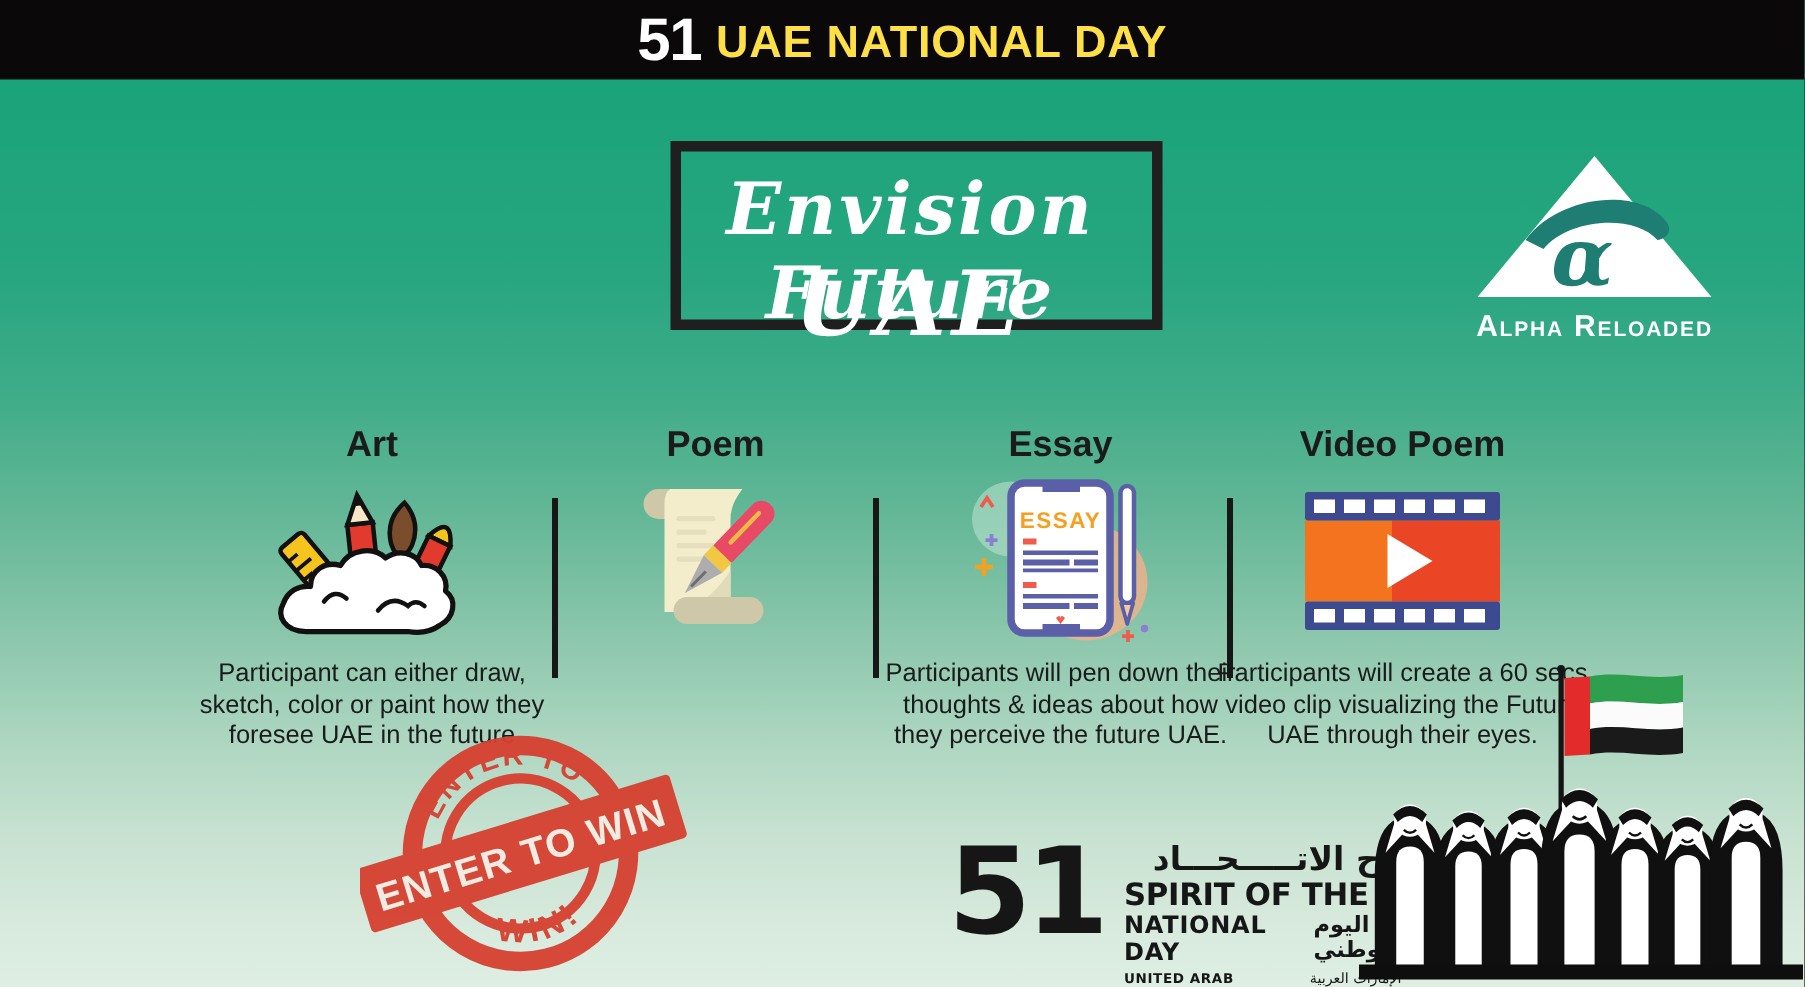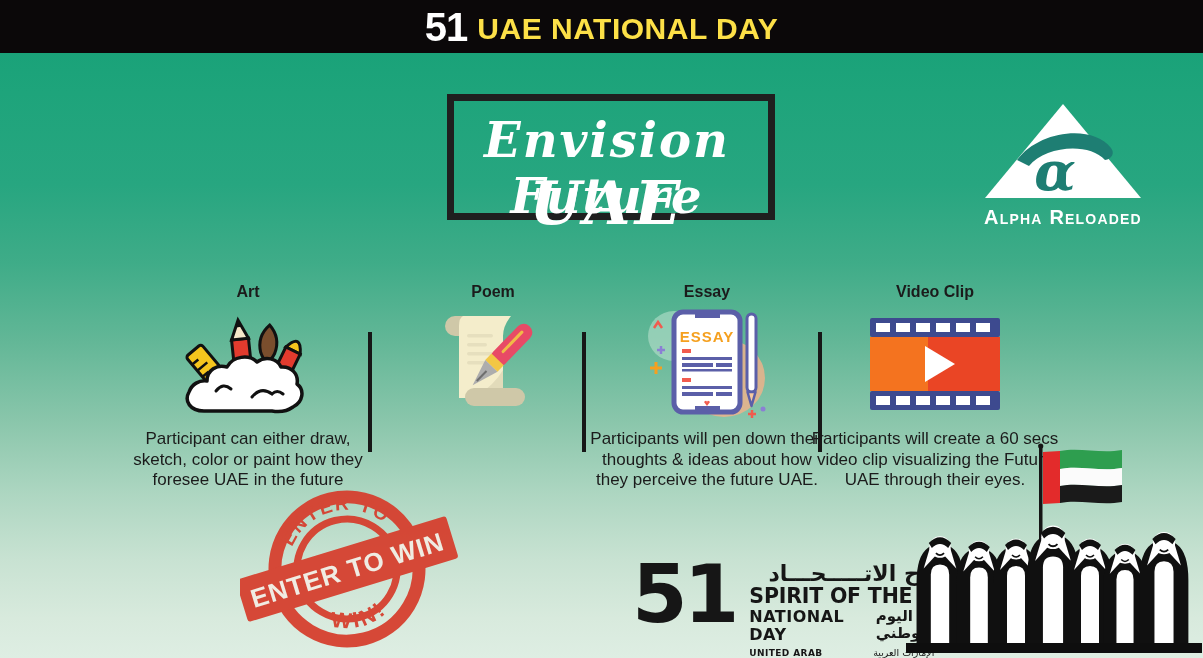--- a/index.html
+++ b/index.html
@@ -17,25 +17,25 @@
   .title-frame{position:absolute;left:447px;top:94px;width:314px;height:112px;border:7px solid #1f1f1f;}
   .hero-line{position:absolute;left:412px;width:390px;text-align:center;color:#fff;
     font-family:"DejaVu Serif",serif;font-style:italic;font-weight:bold;}
   .hero-line1{top:112px;font-size:48px;letter-spacing:2px;}
   .hero-line2{top:168px;font-size:60px;letter-spacing:4px;}
   
   .sponsor{position:absolute;left:983px;top:102px;width:160px;text-align:center;}
   .sponsor-label{margin-top:2px;color:#fff;font-weight:700;font-size:20px;letter-spacing:1.2px;font-variant:small-caps;}
   
   .col{position:absolute;top:283px;text-align:center;color:#1b1b1b;}
-  .col h2{margin:0;font-size:16px;font-weight:800;}
+  .col h2{margin:0;font-size:24px;font-weight:800;}
   .icon-wrap{height:122px;display:flex;align-items:center;justify-content:center;margin-top:2px;}
   .col p{margin:4px 0 0 0;font-size:17px;line-height:1.22;font-weight:500;}
   .col-art{left:128px;width:240px;}
-  .col-poem{left:383px;width:220px;}
+  .col-poem{left:367px;width:220px;}
   .col-essay{left:585px;width:244px;}
   .col-video{left:810px;width:250px;}
   .divider{position:absolute;top:332px;width:4px;height:120px;background:#171717;}
   .div1{left:368px;} .div2{left:582px;} .div3{left:818px;}
   
   .stamp{position:absolute;left:240px;top:480px;opacity:.95;}
   
   .footer-logo{position:absolute;left:632px;top:562px;display:flex;align-items:flex-start;color:#161616;
     font-family:"DejaVu Sans","Liberation Sans",sans-serif;}
   .big51{font-size:80px;font-weight:900;letter-spacing:-4px;line-height:.82;}
@@ -154,21 +154,21 @@
         <path d="M17 42v8M13 46h8" stroke="#8B7FD4" stroke-width="2.5"></path>
         <path d="M10 24 L14 18 L18 24" fill="none" stroke="#F15B4E" stroke-width="2.5"></path>
         <path d="M108 106v8M104 110h8" stroke="#F15B4E" stroke-width="2.5"></path>
         <circle cx="119" cy="105" r="2.5" fill="#8B7FD4"></circle>
       </svg>
     </div>
     <p>Participants will pen down their thoughts &amp; ideas about how they perceive the future UAE.</p>
   </div>
 
   <div class="col col-video">
-    <h2>Video Clip</h2>
+    <h2>Video Poem</h2>
     <div class="icon-wrap">
       <svg width="130" height="92" viewBox="0 0 130 92">
         <rect x="0" y="19" width="130" height="54" fill="#F4731F"></rect>
         <rect x="58" y="19" width="72" height="54" fill="#EA4525"></rect>
         <rect x="0" y="0" width="130" height="19" rx="2" fill="#3D4A8F"></rect>
         <rect x="0" y="73" width="130" height="19" rx="2" fill="#3D4A8F"></rect>
         <g fill="#ffffff">
           <rect x="6" y="5" width="14" height="9"></rect>
             <rect x="26" y="5" width="14" height="9"></rect>
             <rect x="46" y="5" width="14" height="9"></rect>

